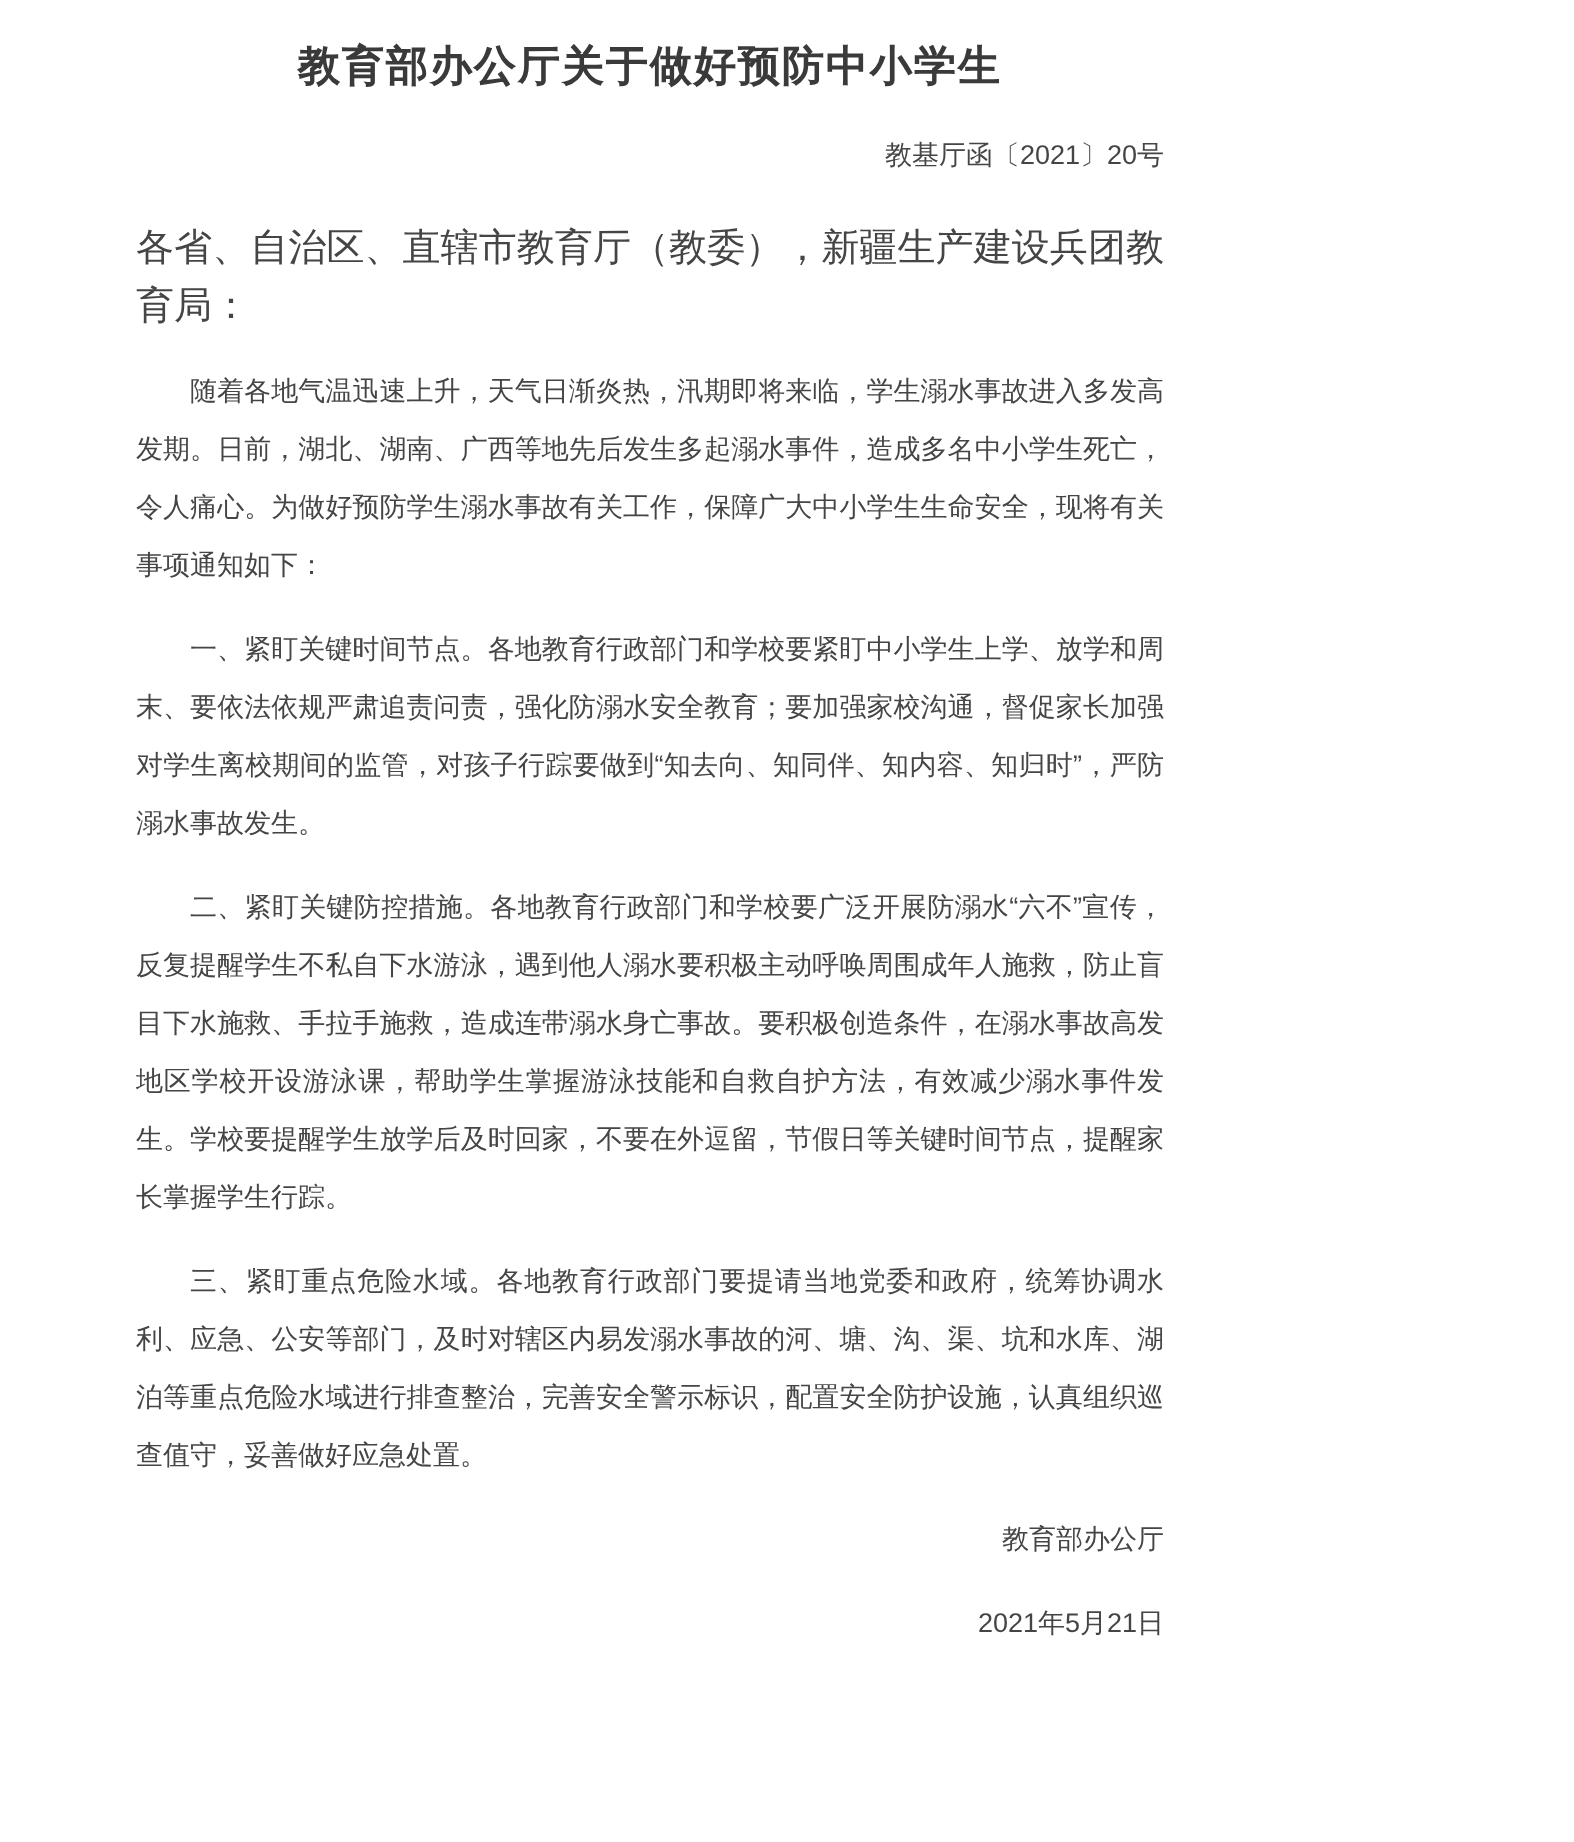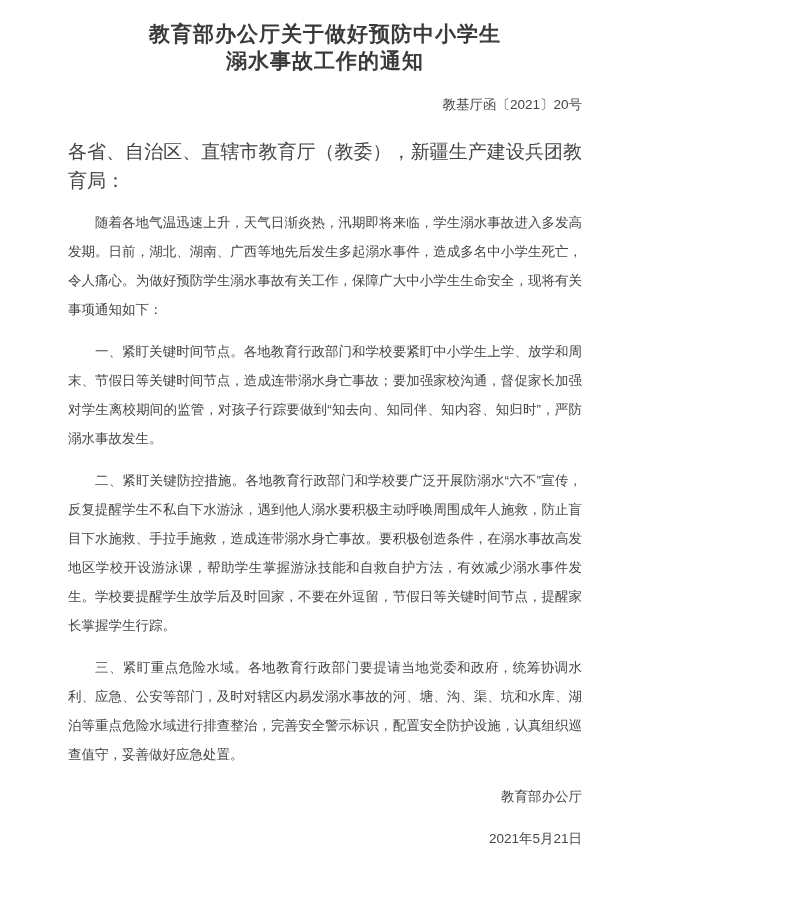--- a/index.html
+++ b/index.html
@@ -95,29 +95,28 @@
   }
 </style>
 </head>
 <body>
 
 <div class="page">
   <div class="content">
 
     <h1 class="doc-title">
       <span class="tl">教育部办公厅关于做好预防中小学生</span>
-      <span class="tl">溺水事故工作的通知</span>
     </h1>
 
     <div class="doc-number">教基厅函〔2021〕20号</div>
 
     <p class="salutation">各省、自治区、直辖市教育厅（教委），新疆生产建设兵团教育局：</p>
 
     <p class="para">随着各地气温迅速上升，天气日渐炎热，汛期即将来临，学生溺水事故进入多发高发期。日前，湖北、湖南、广西等地先后发生多起溺水事件，造成多名中小学生死亡，令人痛心。为做好预防学生溺水事故有关工作，保障广大中小学生生命安全，现将有关事项通知如下：</p>
-    <p class="para">一、紧盯关键时间节点。各地教育行政部门和学校要紧盯中小学生上学、放学和周末、节假日等关键时间节点，造成连带溺水身亡事故；要加强家校沟通，督促家长加强对学生离校期间的监管，对孩子行踪要做到“知去向、知同伴、知内容、知归时”，严防溺水事故发生。</p>
+    <p class="para">一、紧盯关键时间节点。各地教育行政部门和学校要紧盯中小学生上学、放学和周末、要依法依规严肃追责问责，强化防溺水安全教育；要加强家校沟通，督促家长加强对学生离校期间的监管，对孩子行踪要做到“知去向、知同伴、知内容、知归时”，严防溺水事故发生。</p>
     <p class="para">二、紧盯关键防控措施。各地教育行政部门和学校要广泛开展防溺水“六不”宣传，反复提醒学生不私自下水游泳，遇到他人溺水要积极主动呼唤周围成年人施救，防止盲目下水施救、手拉手施救，造成连带溺水身亡事故。要积极创造条件，在溺水事故高发地区学校开设游泳课，帮助学生掌握游泳技能和自救自护方法，有效减少溺水事件发生。学校要提醒学生放学后及时回家，不要在外逗留，节假日等关键时间节点，提醒家长掌握学生行踪。</p>
     <p class="para">三、紧盯重点危险水域。各地教育行政部门要提请当地党委和政府，统筹协调水利、应急、公安等部门，及时对辖区内易发溺水事故的河、塘、沟、渠、坑和水库、湖泊等重点危险水域进行排查整治，完善安全警示标识，配置安全防护设施，认真组织巡查值守，妥善做好应急处置。</p>
 
     <div class="signature">教育部办公厅</div>
     <div class="sign-date">2021年5月21日</div>
   </div>
 
   <div class="watermark">
     <span class="logo">
       <svg width="38" height="38" viewBox="0 0 38 38" aria-hidden="true">

